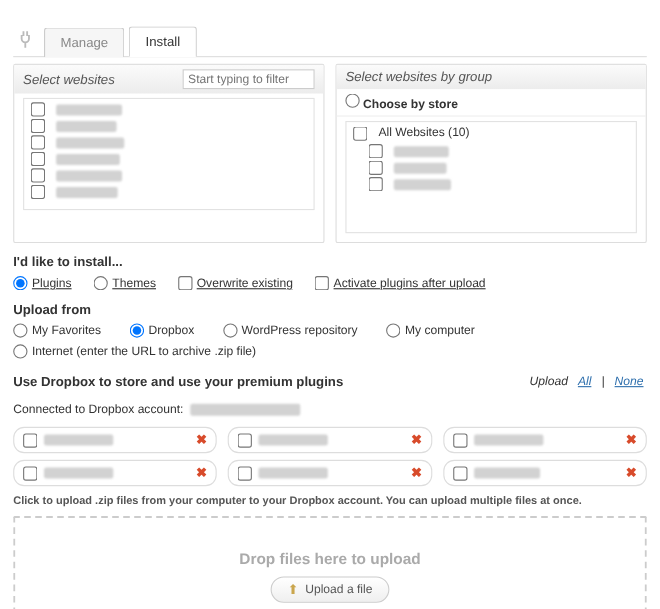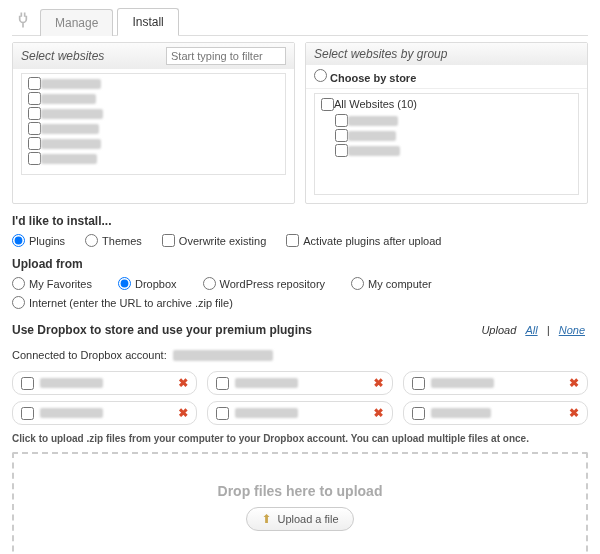--- a/index.html
+++ b/index.html
@@ -10,20 +10,21 @@
     font-size: 11px;
     color: #333;
     background: #fff;
     width: 600px;
   }
   .topbar {
     display: flex;
     align-items: flex-end;
     border-bottom: 1px solid #ddd;
     margin-bottom: 6px;
+    margin-top: 16px;
   }
   .plug-icon { width: 22px; height: 22px; margin: 0 6px 4px 0; display:flex; align-items:center; justify-content:center; }
   .tab {
     padding: 6px 14px;
     border: 1px solid #ccc;
     border-bottom: none;
     background: #f6f6f6;
     color: #888;
     border-radius: 3px 3px 0 0;
     margin-right: 4px;
@@ -75,34 +76,34 @@
     overflow-y: scroll;
     border: 1px solid #e2e2e2;
     margin: 4px 8px 8px 8px;
     padding: 2px 0;
     background:#fff;
   }
   .sbx::-webkit-scrollbar { width:14px; }
   .listrow {
     display: flex;
     align-items: center;
-    gap: 0;
+    gap: 10px;
     padding: 1px 6px;
     line-height: 15px;
   }
   .blurtext {
     display:inline-block;
     height:10px;
     background:#d2d2d2;
     border-radius:2px;
     filter: blur(1px);
   }
   .section-label { font-weight: bold; font-size: 12px; margin: 10px 0 6px 0; }
   .radio-row, .check-row { display:flex; align-items:center; gap:6px; flex-wrap:wrap; }
-  .radio-row label, .check-row label { display:flex; align-items:center; gap:4px; margin-right:14px; font-size:11px; }
+  .radio-row label, .check-row label { display:flex; align-items:center; gap:4px; margin-right:14px; font-size:11px;text-decoration:underline; }
   input[type=radio], input[type=checkbox]{ margin:0; }
   .source-row { display:flex; align-items:flex-end; gap:6px; flex-wrap:wrap; margin:6px 0 10px 0;}
   .source-row label { display:flex; align-items:center; gap:4px; margin-right:20px; font-size:11px;}
   .dropbox-head { display:flex; align-items:center; }
   .dropbox-head .right { margin-left:auto; font-size:11px; font-style:italic;}
   .dropbox-head .right a { color:#2e6fad; text-decoration:underline; cursor:pointer; margin:0 3px;}
   .connected { margin:8px 0 10px 0; font-size:11px; display:flex; align-items:center; gap:6px;}
   .filegrid { display:grid; grid-template-columns: repeat(3,1fr); gap:6px 10px; margin-bottom:8px;}
   .filecard {
     border:1px solid #ddd;

